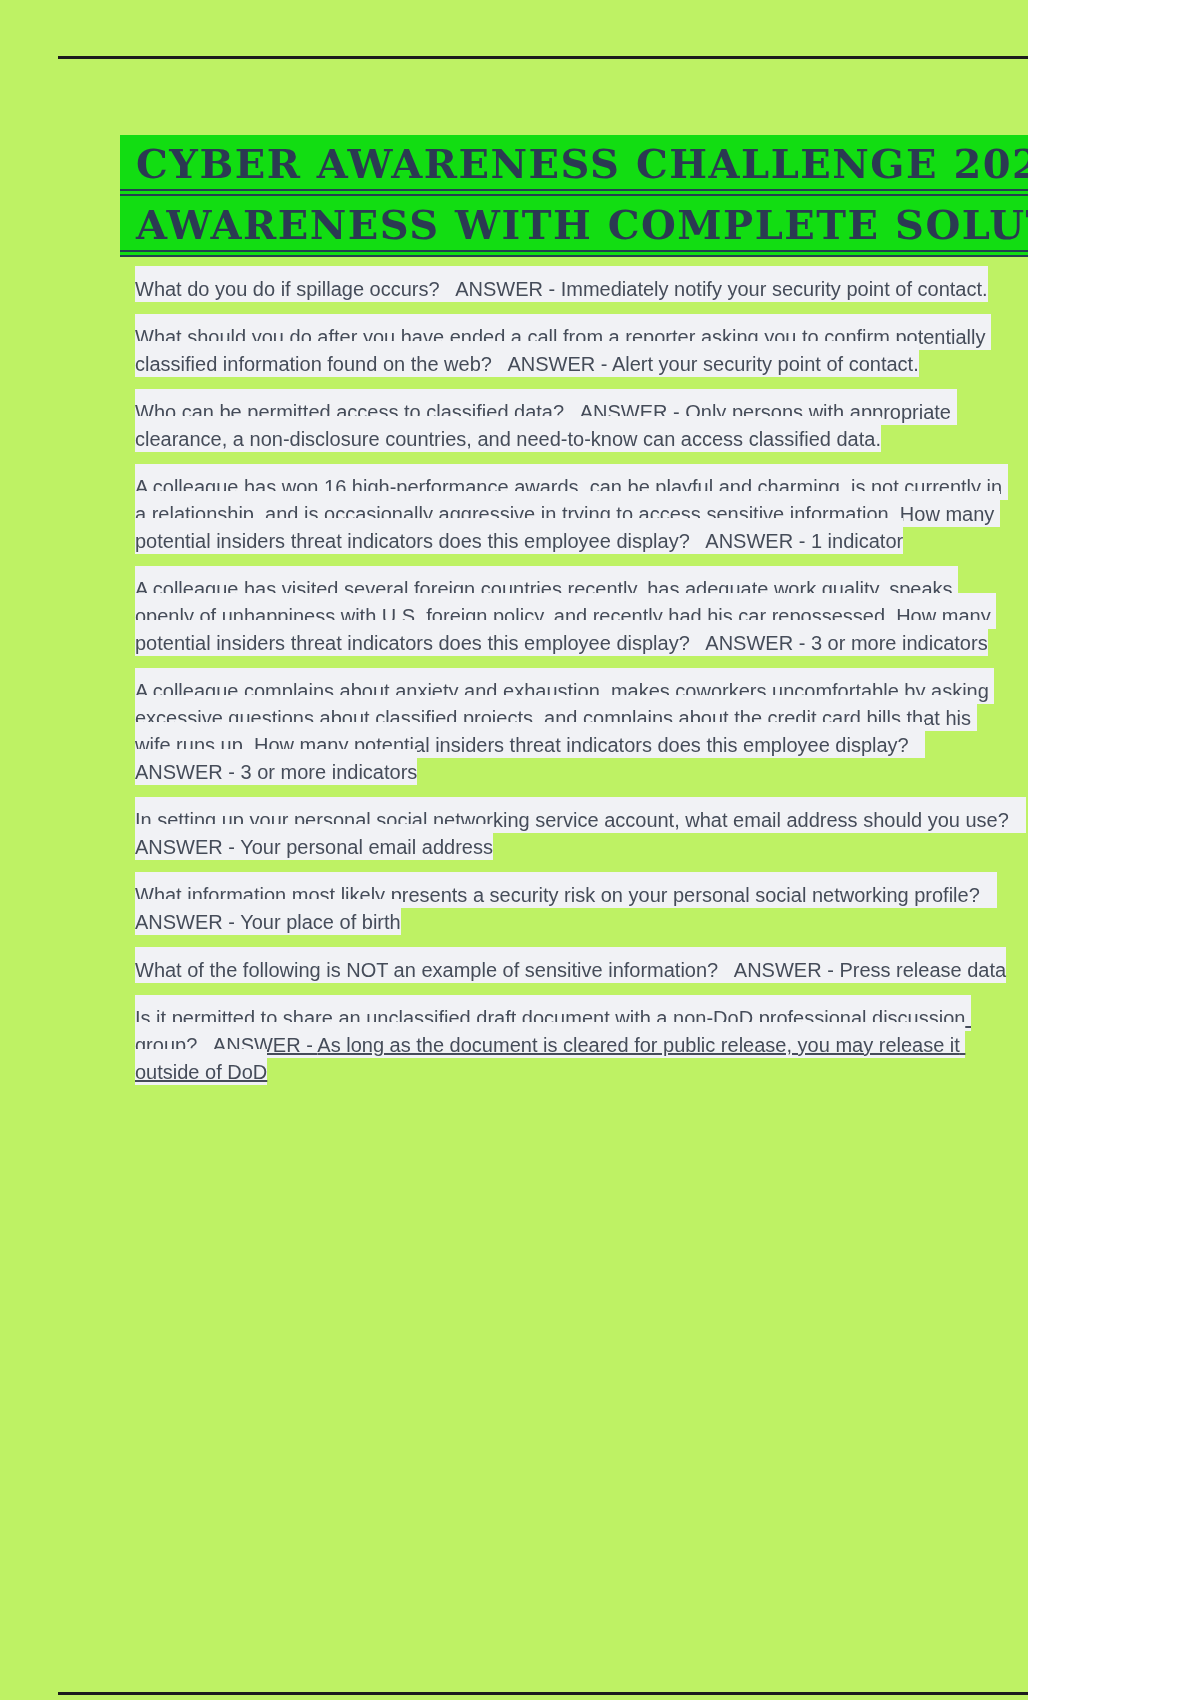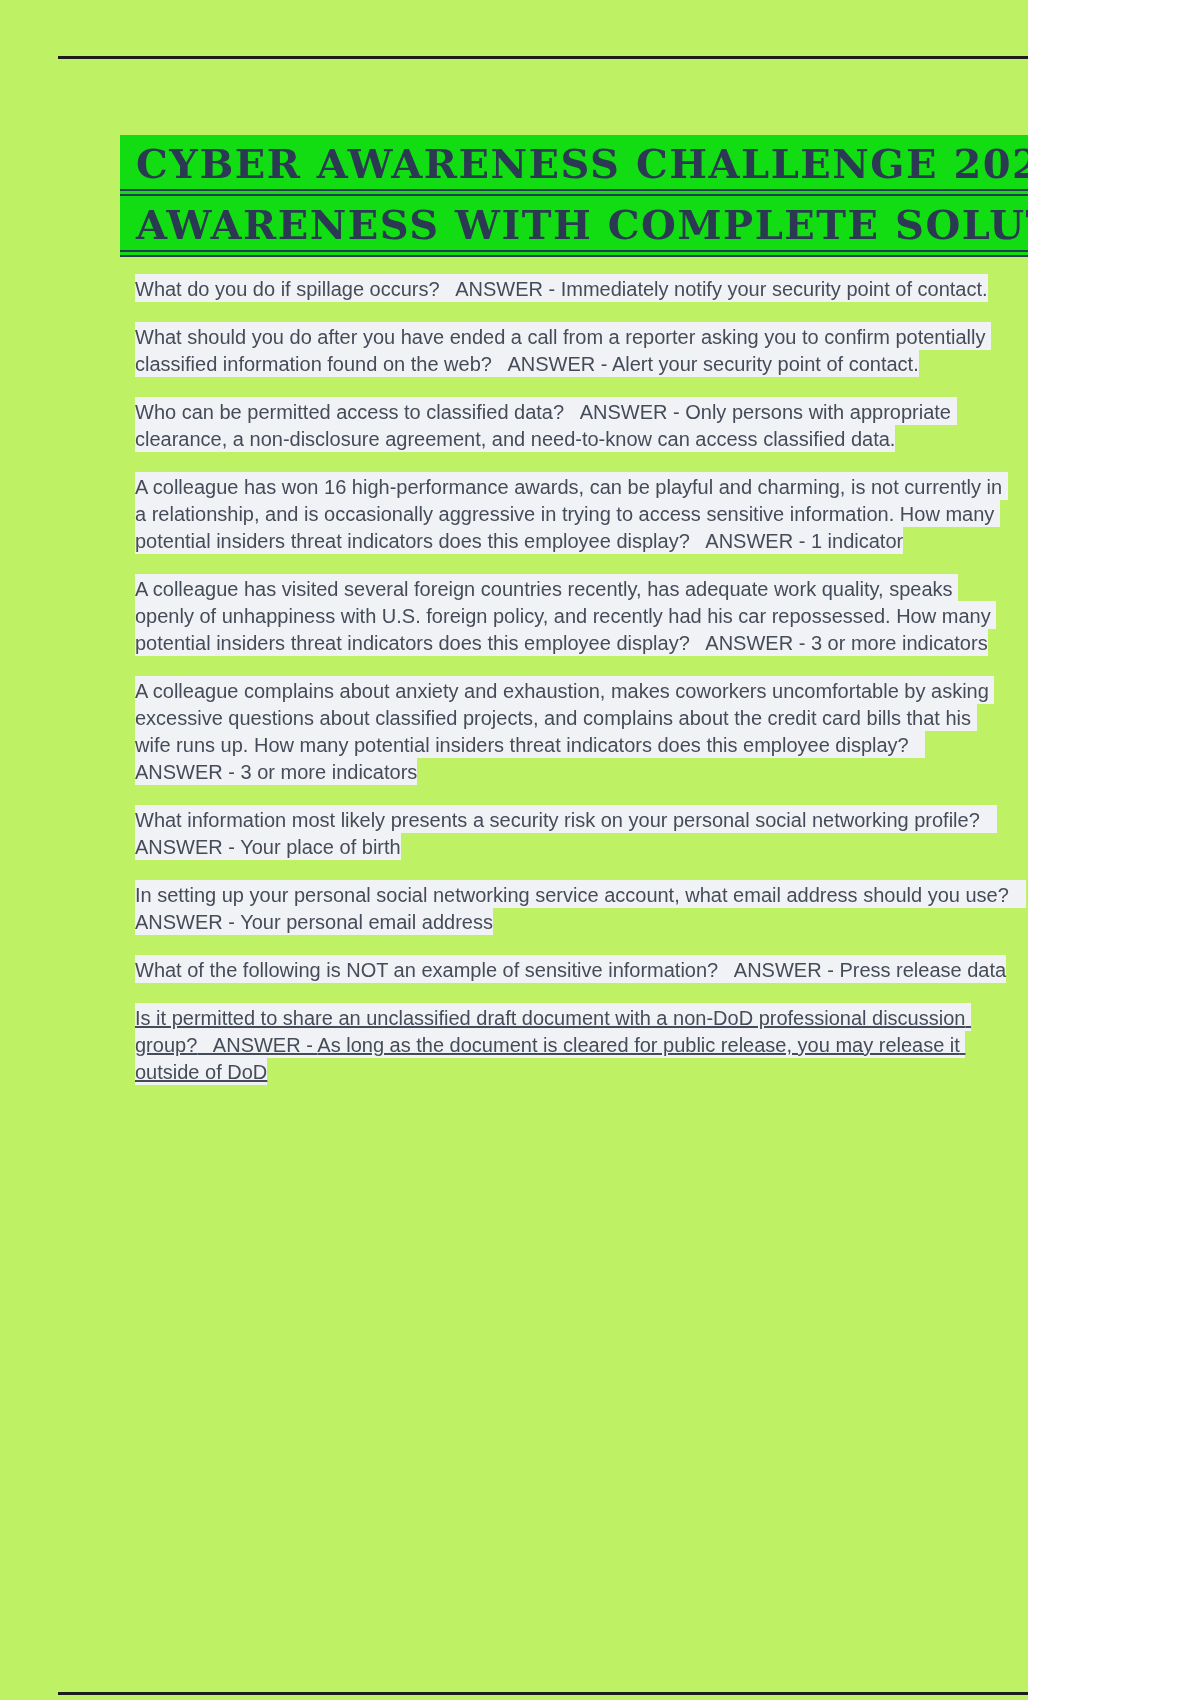--- a/index.html
+++ b/index.html
@@ -50,46 +50,46 @@
     width: 876px;
     color: #454c59;
     font-size: 20px;
     line-height: 27px;
   }
   .qa { margin: 0 0 21px 0; }
   .qa:last-child { margin-bottom: 0; text-decoration: underline; }
   .hl span {
     background: #f1f2f5;
     white-space: pre-wrap;
-    padding-top: 4px;
+    padding-top: 12px;
     padding-bottom: 2px;
     -webkit-box-decoration-break: clone;
     box-decoration-break: clone;
   }
 </style>
 </head>
 <body>
 
 <div class="page">
 
   <div class="rule rule-top"></div>
 
   <div class="title-wrap">
     <div><span class="title-line">CYBER AWARENESS CHALLENGE 2024</span></div>
     <div><span class="title-line">AWARENESS WITH COMPLETE SOLUTIONS.</span></div>
   </div>
 
   <div class="content">
     <p class="qa"><span class="hl"><span>What do you do if spillage occurs?</span><span>   ANSWER - </span><span>Immediately notify your security point of contact.</span></span></p>
     <p class="qa"><span class="hl"><span>What should you do after you have ended a call from a reporter asking you to confirm potentially classified information found on the web?</span><span>   ANSWER - </span><span>Alert your security point of contact.</span></span></p>
-    <p class="qa"><span class="hl"><span>Who can be permitted access to classified data?</span><span>   ANSWER - </span><span>Only persons with appropriate clearance, a non-disclosure agreement, and need-to-know can access classified data.</span></span></p>
+    <p class="qa"><span class="hl"><span>Who can be permitted access to classified data?</span><span>   ANSWER - </span><span>Only persons with appropriate clearance, a non-disclosure countries, and need-to-know can access classified data.</span></span></p>
     <p class="qa"><span class="hl"><span>A colleague has won 16 high-performance awards, can be playful and charming, is not currently in a relationship, and is occasionally aggressive in trying to access sensitive information. How many potential insiders threat indicators does this employee display?</span><span>   ANSWER - </span><span>1 indicator</span></span></p>
     <p class="qa"><span class="hl"><span>A colleague has visited several foreign countries recently, has adequate work quality, speaks openly of unhappiness with U.S. foreign policy, and recently had his car repossessed. How many potential insiders threat indicators does this employee display?</span><span>   ANSWER - </span><span>3 or more indicators</span></span></p>
     <p class="qa"><span class="hl"><span>A colleague complains about anxiety and exhaustion, makes coworkers uncomfortable by asking excessive questions about classified projects, and complains about the credit card bills that his wife runs up. How many potential insiders threat indicators does this employee display?</span><span>   ANSWER - </span><span>3 or more indicators</span></span></p>
+    <p class="qa"><span class="hl"><span>In setting up your personal social networking service account, what email address should you use?</span><span>   ANSWER - </span><span>Your personal email address</span></span></p>
     <p class="qa"><span class="hl"><span>What information most likely presents a security risk on your personal social networking profile?</span><span>   ANSWER - </span><span>Your place of birth</span></span></p>
-    <p class="qa"><span class="hl"><span>In setting up your personal social networking service account, what email address should you use?</span><span>   ANSWER - </span><span>Your personal email address</span></span></p>
     <p class="qa"><span class="hl"><span>What of the following is NOT an example of sensitive information?</span><span>   ANSWER - </span><span>Press release data</span></span></p>
     <p class="qa"><span class="hl"><span>Is it permitted to share an unclassified draft document with a non-DoD professional discussion group?</span><span>   ANSWER - </span><span>As long as the document is cleared for public release, you may release it outside of DoD</span></span></p>
   </div>
 
   <div class="rule rule-bottom"></div>
 
 </div>
 
 </body></html>

